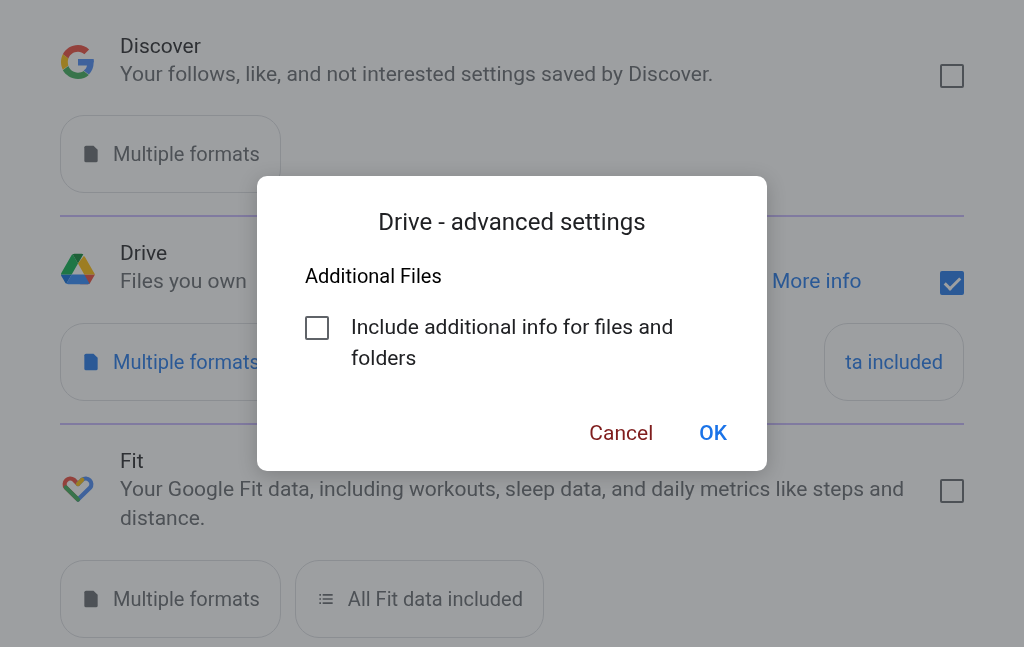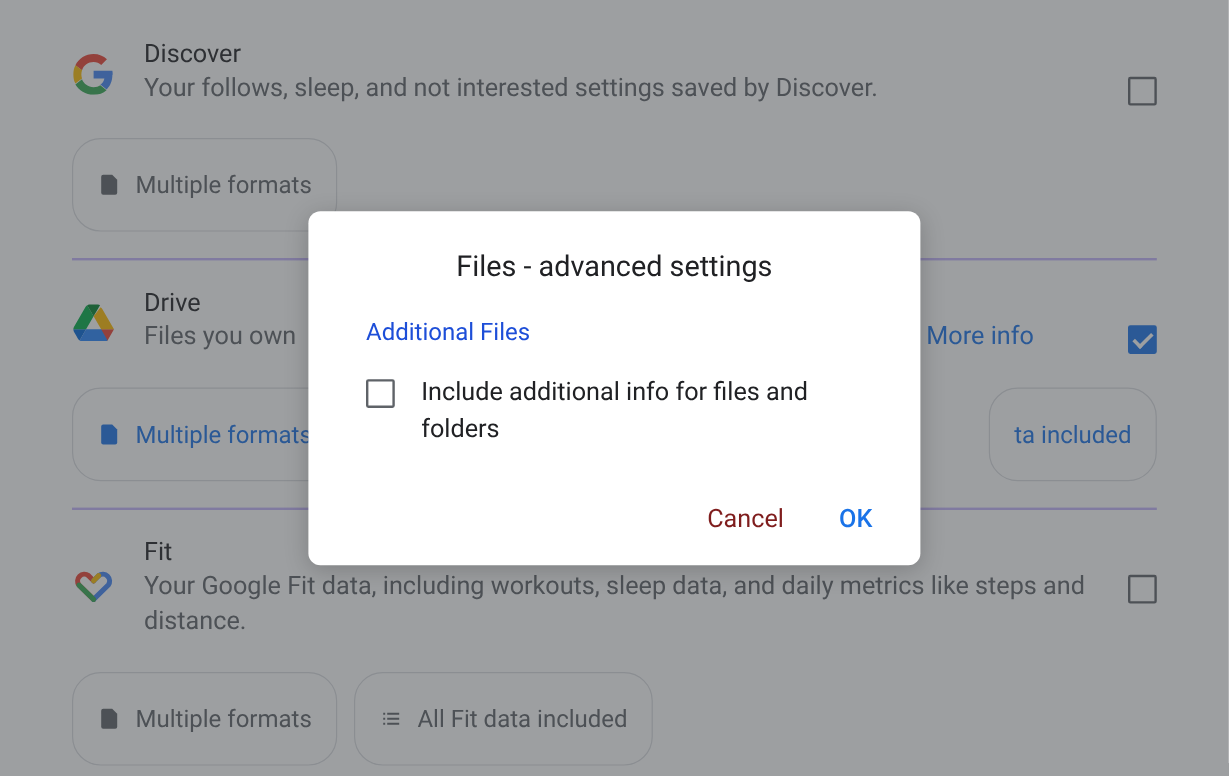--- a/index.html
+++ b/index.html
@@ -121,21 +121,21 @@
       box-shadow: 0 4px 20px rgba(0,0,0,0.2);
     }
     .modal-title {
       font-size: 24px;
       color: #202124;
       text-align: center;
       margin-bottom: 28px;
     }
     .modal-section-title {
       font-size: 20px;
-      color: #1d4ed8;
+      color: #000000;
       margin-bottom: 24px;
       padding-left: 20px;
     }
     .modal-option {
       display: flex;
       align-items: flex-start;
       gap: 22px;
       margin-bottom: 28px;
       padding-left: 20px;
     }
@@ -186,21 +186,21 @@
       <div class="service-icon">
         <svg viewBox="0 0 48 48" width="34" height="34">
           <path fill="#EA4335" d="M24 9.5c3.5 0 6.6 1.2 9 3.5l6.7-6.7C35.7 2.4 30.2 0 24 0 14.6 0 6.5 5.4 2.6 13.2l7.8 6C12.2 13.4 17.6 9.5 24 9.5z"></path>
           <path fill="#4285F4" d="M46.5 24.5c0-1.6-.1-3.2-.4-4.7H24v9h12.7c-.5 3-2.2 5.5-4.7 7.2l7.3 5.7c4.3-4 6.8-9.9 6.8-17.2z"></path>
           <path fill="#FBBC05" d="M10.4 28.8c-.5-1.5-.8-3.1-.8-4.8s.3-3.3.8-4.8l-7.8-6C.9 16.6 0 20.2 0 24s.9 7.4 2.6 10.8l7.8-6z"></path>
           <path fill="#34A853" d="M24 48c6.2 0 11.4-2 15.2-5.5l-7.3-5.7c-2 1.4-4.7 2.2-7.9 2.2-6.4 0-11.8-3.9-13.6-9.2l-7.8 6C6.5 42.6 14.6 48 24 48z"></path>
         </svg>
       </div>
       <div class="service-text">
         <div class="service-title">Discover</div>
-        <div class="service-desc">Your follows, sleep, and not interested settings saved by Discover.</div>
+        <div class="service-desc">Your follows, like, and not interested settings saved by Discover.</div>
       </div>
     </div>
     <div class="service-checkbox"></div>
   </div>
   <div class="chips-row">
     <div class="chip">
       <svg class="chip-icon" viewBox="0 0 24 24" fill="#5f6368">
           <path d="M6 2h9l5 5v13a2 2 0 0 1-2 2H6a2 2 0 0 1-2-2V4a2 2 0 0 1 2-2z"></path>
         </svg>
       <span>Multiple formats</span>
@@ -269,21 +269,21 @@
       <svg class="chip-icon" viewBox="0 0 24 24" fill="#5f6368">
           <path d="M4 6h2v2H4zM8 6h12v2H8zM4 11h2v2H4zM8 11h12v2H8zM4 16h2v2H4zM8 16h12v2H8z"></path>
         </svg>
       <span>All Fit data included</span>
     </div>
   </div>
 </div>
 
 <div class="overlay">
   <div class="modal">
-    <div class="modal-title">Files - advanced settings</div>
+    <div class="modal-title">Drive - advanced settings</div>
     <div class="modal-section-title">Additional Files</div>
     <div class="modal-option">
       <div class="modal-checkbox"></div>
       <div class="modal-option-text">Include additional info for files and folders</div>
     </div>
     <div class="modal-actions">
       <button class="modal-btn modal-btn-cancel">Cancel</button>
       <button class="modal-btn modal-btn-ok">OK</button>
     </div>
   </div>

